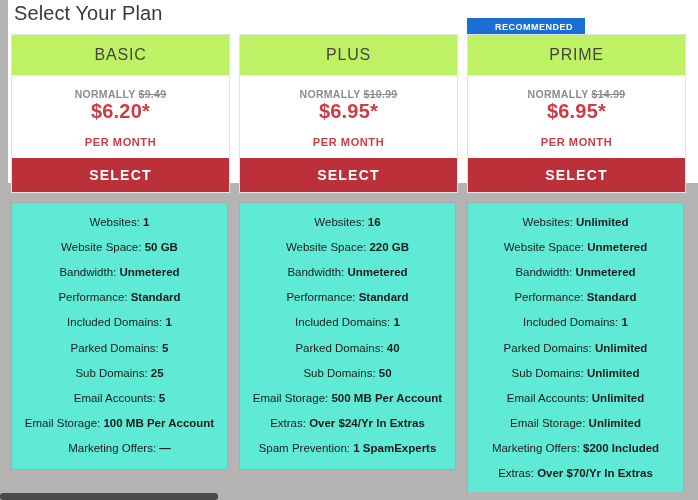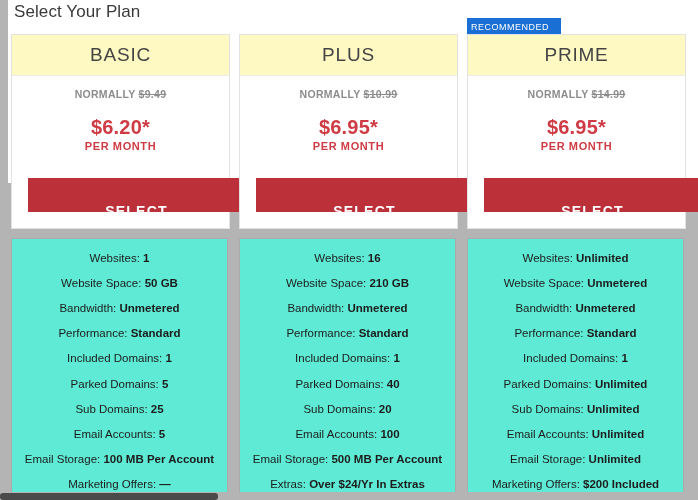--- a/index.html
+++ b/index.html
@@ -29,21 +29,21 @@
     top: 0;
     width: 690px;
     height: 183px;
     background: #ffffff;
   }
 
   .page-title {
     position: absolute;
     left: 14px;
     top: 2px;
-    font-size: 17px;
+    font-size: 20px;
     color: #3a3a3a;
     font-weight: 400;
     letter-spacing: 0.1px;
     white-space: nowrap;
   }
 
   .plans {
     position: absolute;
     left: 0;
     top: 0;
@@ -60,97 +60,97 @@
   .plan-plus  { left: 239px; }
   .plan-prime { left: 467px; }
 
   .badge {
     position: absolute;
     left: 0;
     top: -16px;
     background: #1a6fd4;
     color: #ffffff;
     font-size: 9px;
-    font-weight: normal;
+    font-weight: bold;
     letter-spacing: 0.5px;
-    padding: 4px 12px 4px 4px;
+    padding: 4px 12px 4px 28px;
     line-height: 10px;
     white-space: nowrap;
   }
 
   .card {
     position: relative;
     width: 217px;
     border: 1px solid #e2e2e2;
     background: #ffffff;
     box-sizing: content-box;
   }
 
   .card-header {
-    background: #fef9c3;
+    background: #bef264;
     border-bottom: 1px solid #ececec;
     height: 40px;
     line-height: 40px;
     text-align: center;
-    font-size: 19px;
+    font-size: 16px;
     color: #444444;
     font-weight: 400;
     letter-spacing: 0.8px;
   }
 
   .card-pricing {
     text-align: center;
     padding-top: 12px;
     padding-bottom: 10px;
     background: #ffffff;
   }
 
   .normally {
     font-size: 10.5px;
     color: #8c8c8c;
     font-weight: bold;
     letter-spacing: 0.3px;
-    margin-bottom: 16px;
+    margin-bottom: 0;
   }
   .normally .struck {
     text-decoration: line-through;
   }
 
   .price {
     font-size: 20px;
     color: #cf3b44;
     font-weight: bold;
     letter-spacing: 0.2px;
     line-height: 22px;
   }
 
   .per-month {
     font-size: 11px;
     color: #cf3b44;
     font-weight: bold;
     letter-spacing: 0.6px;
-    margin-top: 2px;
+    margin-top: 14px;
   }
 
   .select-button {
     display: block;
     width: 217px;
     border: none;
     background: #bb3039;
     color: #ffffff;
     font-family: "Liberation Sans", sans-serif;
     font-size: 14px;
     font-weight: bold;
     letter-spacing: 1.2px;
     height: 34px;
     line-height: 34px;
     text-align: center;
     cursor: pointer;
-    padding: 16px;
-    margin: 16px;
+    padding: 0;
+    margin: 0;
   }
 
   .features {
     margin-top: 9px;
     width: 217px;
     border: 1px solid #aaaaaa;
     background: #5eead4;
     padding: 6px 0 8px 0;
     box-sizing: border-box;
   }
@@ -233,27 +233,26 @@
             <span>NORMALLY</span>
             <span class="struck">$10.99</span>
           </div>
           <div class="price">$6.95*</div>
           <div class="per-month">PER MONTH</div>
         </div>
         <button class="select-button">SELECT</button>
       </div>
       <div class="features">
           <div class="feature-row"><span class="f-label">Websites: </span><span class="f-val">16</span></div>
-          <div class="feature-row"><span class="f-label">Website Space: </span><span class="f-val">210 GB</span></div>
+          <div class="feature-row"><span class="f-label">Website Space: </span><span class="f-val">220 GB</span></div>
           <div class="feature-row"><span class="f-label">Bandwidth: </span><span class="f-val">Unmetered</span></div>
           <div class="feature-row"><span class="f-label">Performance: </span><span class="f-val">Standard</span></div>
           <div class="feature-row"><span class="f-label">Included Domains: </span><span class="f-val">1</span></div>
           <div class="feature-row"><span class="f-label">Parked Domains: </span><span class="f-val">40</span></div>
-          <div class="feature-row"><span class="f-label">Sub Domains: </span><span class="f-val">20</span></div>
-          <div class="feature-row"><span class="f-label">Email Accounts: </span><span class="f-val">100</span></div>
+          <div class="feature-row"><span class="f-label">Sub Domains: </span><span class="f-val">50</span></div>
           <div class="feature-row"><span class="f-label">Email Storage: </span><span class="f-val">500 MB Per Account</span></div>
           <div class="feature-row"><span class="f-label">Extras: </span><span class="f-val">Over $24/Yr In Extras</span></div>
           <div class="feature-row"><span class="f-label">Spam Prevention: </span><span class="f-val">1 SpamExperts</span></div>
         </div>
     </div>
 
     <div class="plan plan-prime">
       <div class="badge">RECOMMENDED</div>
       <div class="card">
         <div class="card-header">PRIME</div>

